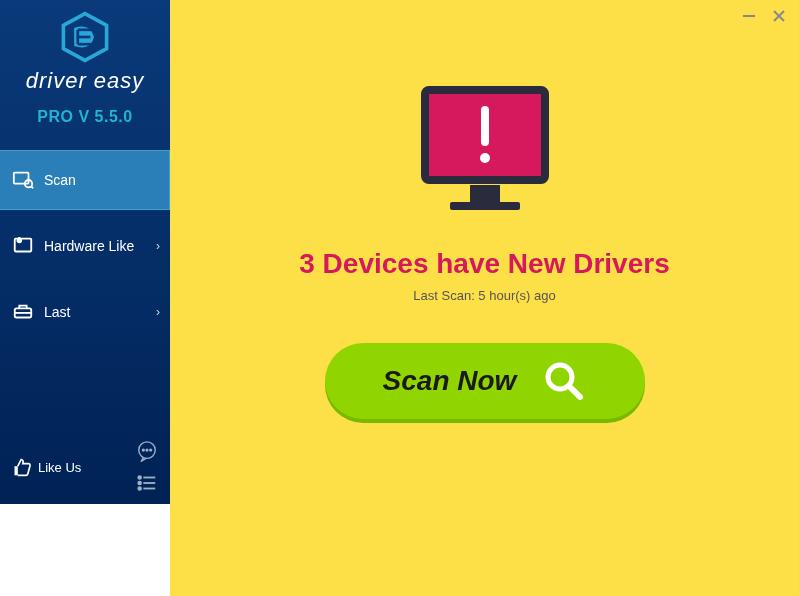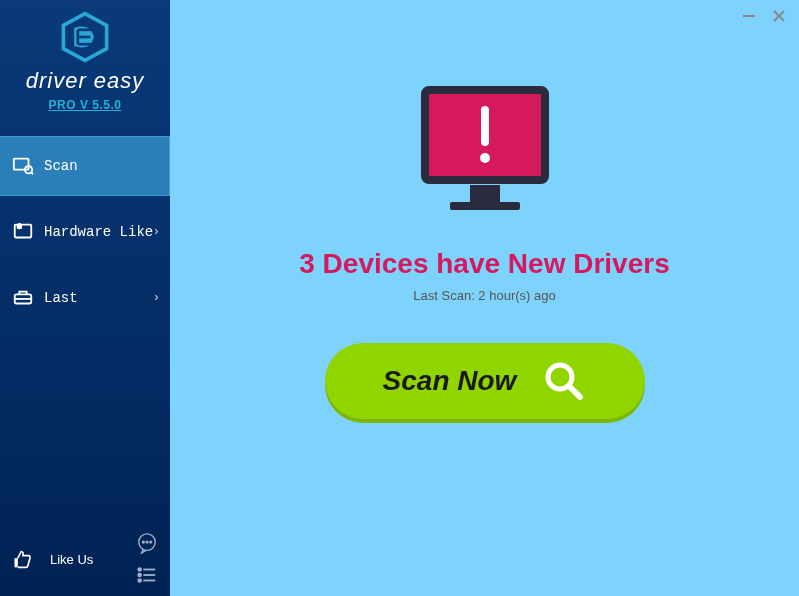--- a/index.html
+++ b/index.html
@@ -6,48 +6,47 @@
 body {
   font-family: "Segoe UI", Arial, sans-serif;
   width: 799px;
   height: 596px;
   overflow: hidden;
   display: flex;
   background: #fff;
 }
 .sidebar {
   width: 170px;
-  height: 596px;
+  height: 504px;
   background: linear-gradient(to bottom, #0a3a7a 0%, #002255 100%);
   color: #fff;
   display: flex;
   flex-direction: column;
   position: relative;
 }
 .logo-block {
   padding: 10px 0 4px 0;
   text-align: center;
 }
 .logo-block svg { display: block; margin: 0 auto 4px auto; }
 .brand {
   font-size: 22px;
   font-weight: 300;
   font-style: italic;
   letter-spacing: 1px;
   color: #fff;
 }
 .version {
-  font-size: 12px;
+  font-size: 16px;
   color: #1fb4d4;
   font-weight: bold;
-  margin-top: 4px;
+  margin-top: 14px;
   letter-spacing: 0.5px;
-  text-decoration: underline;
-}
-.nav { margin-top: 20px; font-family: Liberation Mono, monospace; }
+}
+.nav { margin-top: 20px; }
 .nav-item {
   height: 60px;
   display: flex;
   align-items: center;
   padding-left: 12px;
   font-size: 14px;
   color: #fff;
   cursor: pointer;
   position: relative;
   margin-bottom: 6px;
@@ -79,40 +78,39 @@
   padding: 0 12px;
   display: flex;
   align-items: center;
 }
 .like-us {
   display: flex;
   align-items: center;
   font-size: 13px;
   color: #fff;
   cursor: pointer;
-  gap: 12px;
 }
 .like-us .nav-icon { width: 20px; height: 20px; margin-right: 6px; }
 .bottom-right {
   margin-left: auto;
   display: flex;
   flex-direction: column;
   gap: 10px;
   align-items: center;
 }
 .bottom-right .circle-btn {
   width: 22px;
   height: 22px;
   cursor: pointer;
   color: #9fb0c8;
 }
 .main {
   flex: 1;
   position: relative;
-  background: #7dd3fc;
+  background: #fde047;
 }
 .window-controls {
   position: absolute;
   top: 8px;
   right: 12px;
   display: flex;
   gap: 14px;
 }
 .win-btn {
   width: 16px;
@@ -268,21 +266,21 @@
     <svg class="monitor" width="150" height="150" viewBox="0 0 150 150">
       <rect x="15" y="10" width="120" height="90" rx="4" fill="#d6195d"></rect>
       <rect x="15" y="10" width="120" height="90" rx="4" fill="none" stroke="#2a2b3d" stroke-width="8"></rect>
       <rect x="60" y="105" width="30" height="18" fill="#2a2b3d"></rect>
       <rect x="40" y="122" width="70" height="8" rx="2" fill="#2a2b3d"></rect>
       <line x1="75" y1="30" x2="75" y2="62" stroke="#fff" stroke-width="8" stroke-linecap="round"></line>
       <circle cx="75" cy="78" r="5" fill="#fff"></circle>
     </svg>
 
     <div class="headline">3 Devices have New Drivers</div>
-    <div class="subline">Last Scan: 2 hour(s) ago</div>
+    <div class="subline">Last Scan: 5 hour(s) ago</div>
 
     <button class="scan-btn">
       <span>Scan Now</span>
       <svg width="44" height="44" viewBox="0 0 44 44">
         <circle cx="18" cy="18" r="12" fill="none" stroke="#fff" stroke-width="5"></circle>
         <line x1="27" y1="27" x2="38" y2="38" stroke="#fff" stroke-width="6" stroke-linecap="round"></line>
       </svg>
     </button>
   </div>
 </div>

